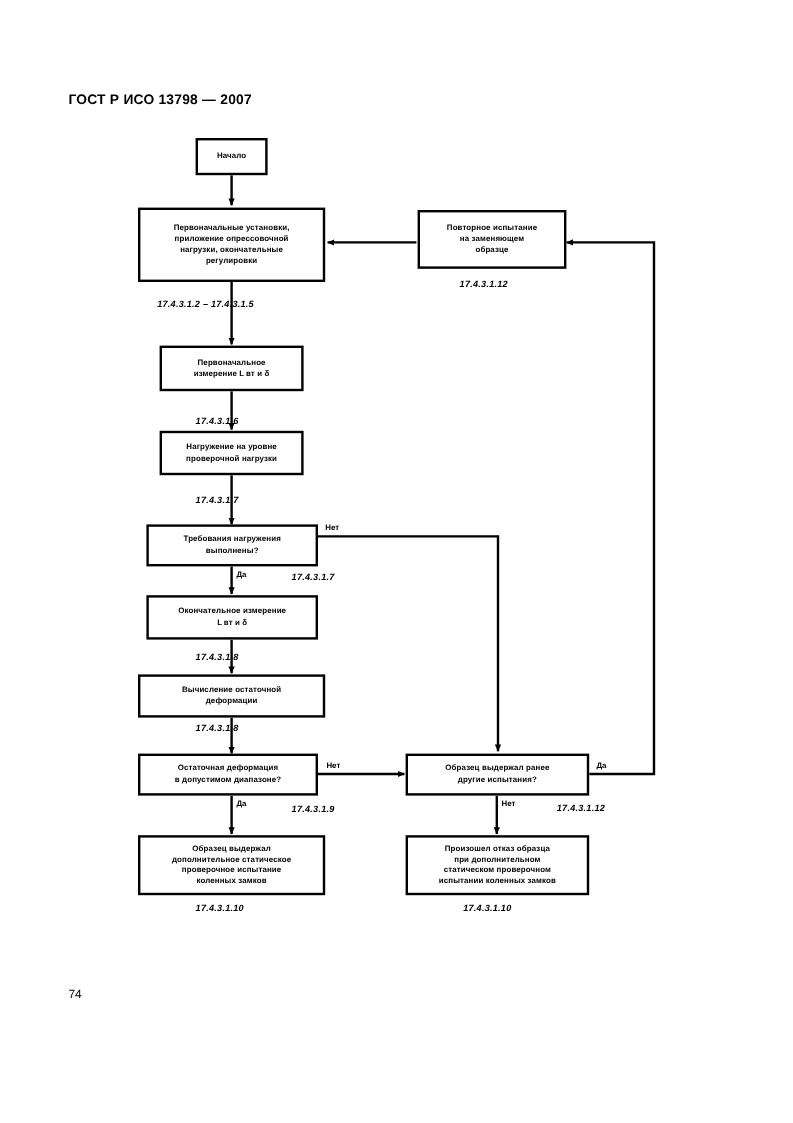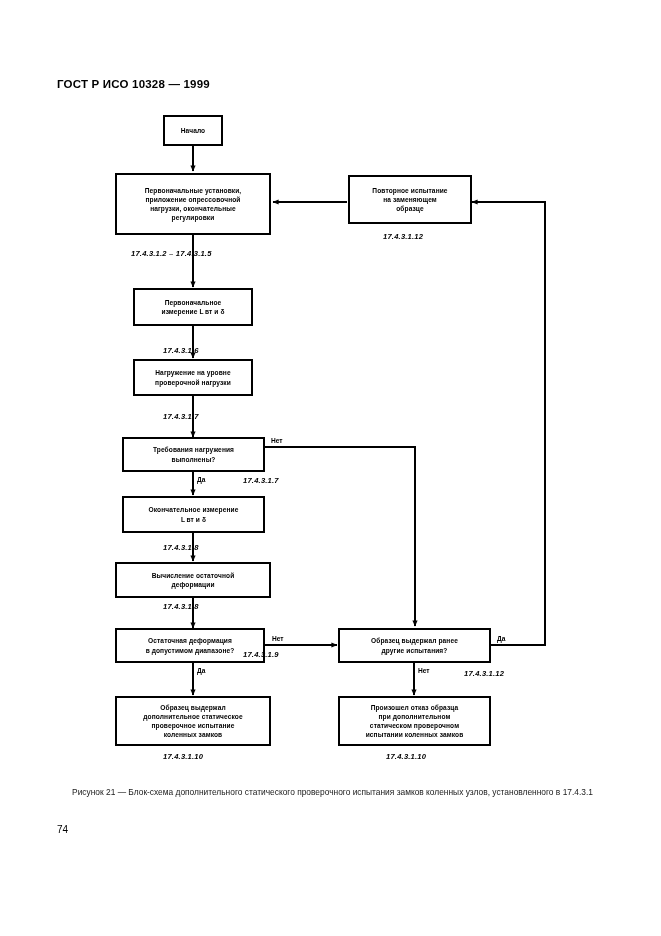--- a/index.html
+++ b/index.html
@@ -95,21 +95,21 @@
     width: 661px;
     height: 800px;
     pointer-events: none;
   }
 </style>
 </head>
 <body>
 
 <div class="page">
 
-  <div class="std-header">ГОСТ Р ИСО 10328 — 1999</div>
+  <div class="std-header">ГОСТ Р ИСО 13798 — 2007</div>
 
   <div id="chart">
 
     <svg class="links" viewBox="0 0 661 800">
       <defs>
         <marker id="ah" markerWidth="7" markerHeight="7" refX="5.6" refY="3" orient="auto" markerUnits="userSpaceOnUse">
           <path d="M0,0.4 L6,3 L0,5.6 z" fill="#000"></path>
         </marker>
       </defs>
       <g stroke="#000" stroke-width="2" fill="none">
@@ -193,21 +193,21 @@
 деформации</span>
     </div>
     <div class="clause" style="left:163px; top:602px;">17.4.3.1.8</div>
 
     <div class="node" style="left:115px; top:628px; width:150px; height:35px;">
       <span class="lines">Остаточная деформация
 в допустимом диапазоне?</span>
     </div>
     <div class="edgelabel" style="left:272px; top:635px;">Нет</div>
     <div class="edgelabel" style="left:197px; top:667px;">Да</div>
-    <div class="clause" style="left:243px; top:650px;">17.4.3.1.9</div>
+    <div class="clause" style="left:243px; top:670px;">17.4.3.1.9</div>
 
     <div class="node" style="left:338px; top:628px; width:153px; height:35px;">
       <span class="lines">Образец выдержал ранее
 другие испытания?</span>
     </div>
     <div class="edgelabel" style="left:497px; top:635px;">Да</div>
     <div class="edgelabel" style="left:418px; top:667px;">Нет</div>
     <div class="clause" style="left:464px; top:669px;">17.4.3.1.12</div>
 
     <div class="node" style="left:115px; top:696px; width:156px; height:50px;">
@@ -221,20 +221,16 @@
     <div class="node" style="left:338px; top:696px; width:153px; height:50px;">
       <span class="lines">Произошел отказ образца
 при дополнительном
 статическом проверочном
 испытании коленных замков</span>
     </div>
     <div class="clause" style="left:386px; top:752px;">17.4.3.1.10</div>
 
   </div>
 
-  <div class="caption">
-    <span>Рисунок 21 — Блок-схема дополнительного статического проверочного испытания замков коленных узлов,</span>
-    <span>установленного в 17.4.3.1</span>
-  </div>
 
   <div class="page-num">74</div>
 
 </div>
 
 </body></html>

